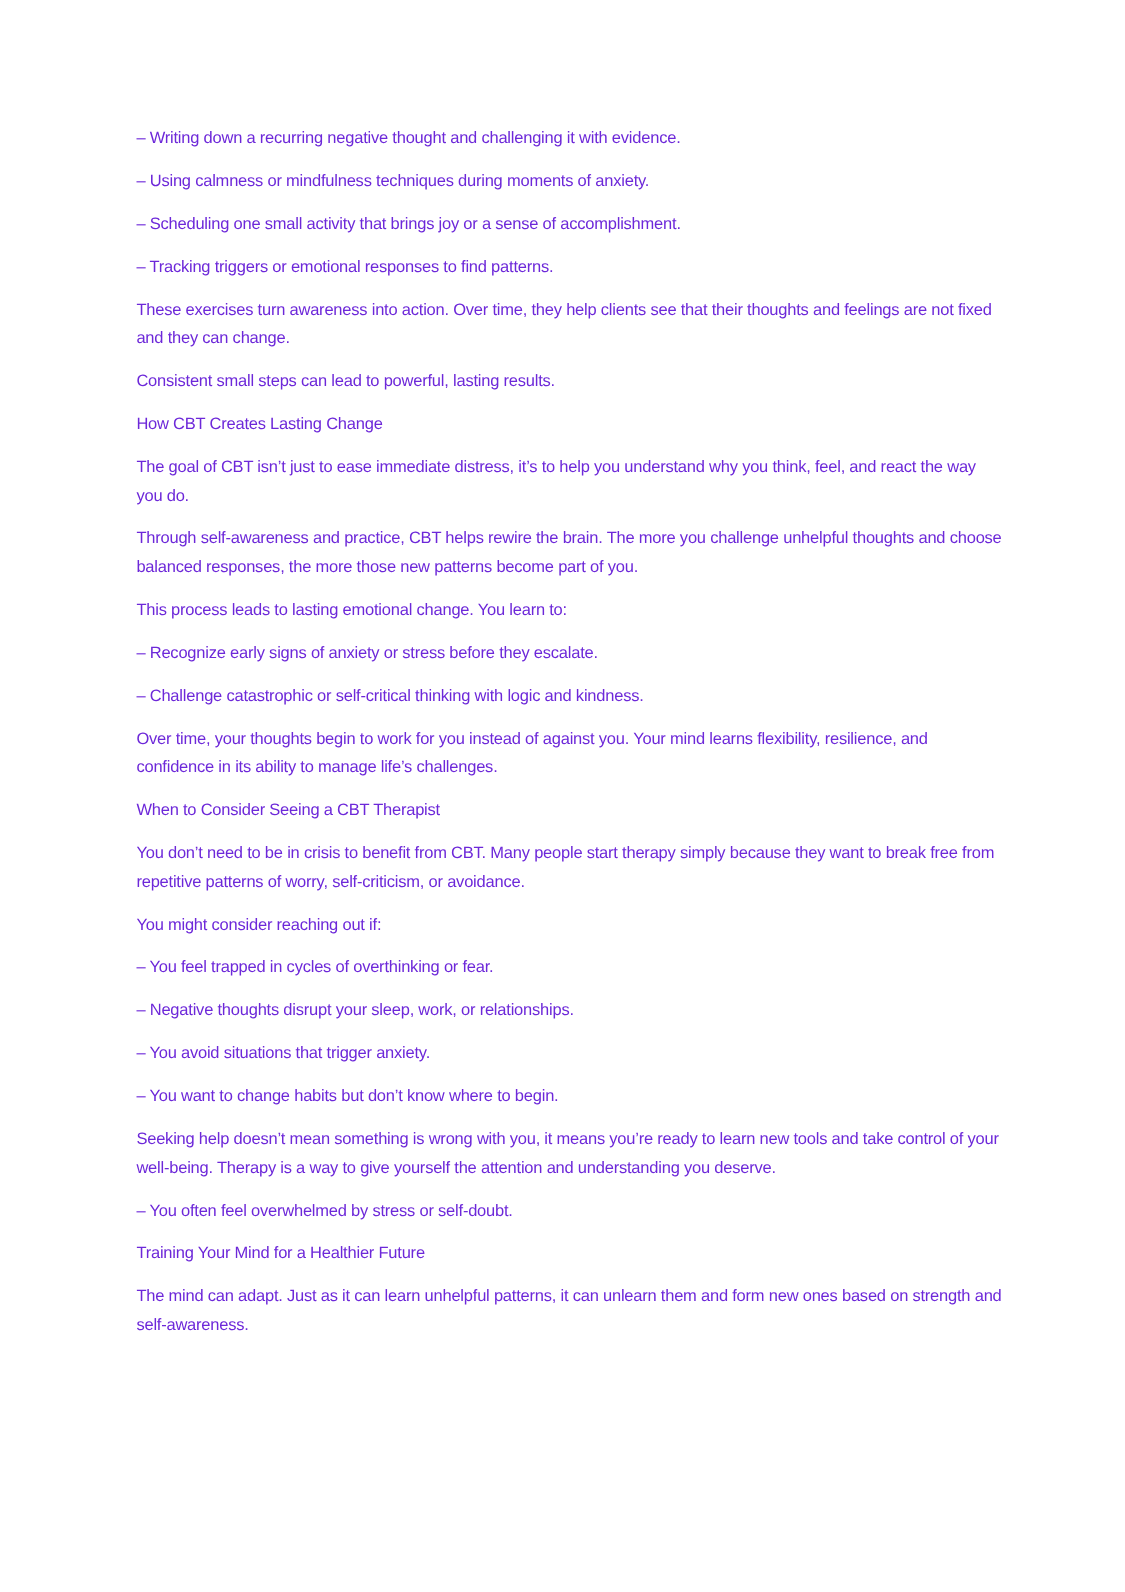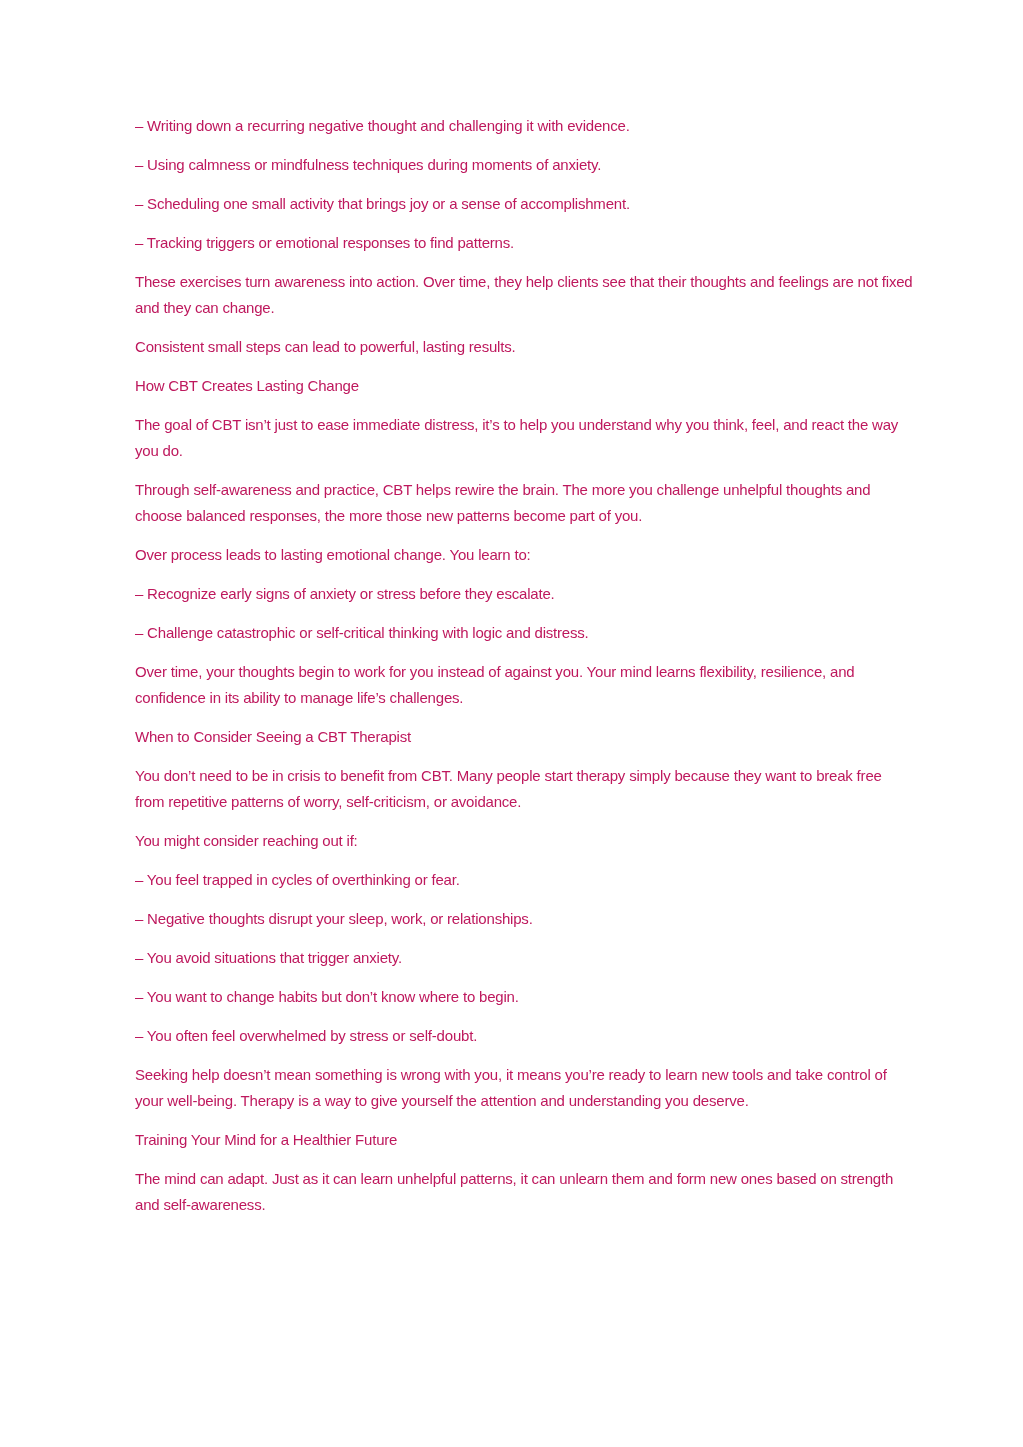--- a/index.html
+++ b/index.html
@@ -14,51 +14,51 @@
     overflow: hidden;
   }
   .page {
     box-sizing: border-box;
     width: 1023px;
     height: 1447px;
     background: #ffffff;
     padding: 113px 110px 0 124px;
   }
   .para, .heading {
-    margin: 0 0 13px 11px;
+    margin: 0 0 13px 0;
     font-size: 15px;
     line-height: 26px;
     letter-spacing: -0.2px;
-    color: #be185d;
+    color: #6d28d9;
   }
   .heading {
     font-weight: 400;
   }
 </style>
 </head>
 <body>
 
 <div class="page">
   <p class="para">– Writing down a recurring negative thought and challenging it with evidence.</p>
   <p class="para">– Using calmness or mindfulness techniques during moments of anxiety.</p>
   <p class="para">– Scheduling one small activity that brings joy or a sense of accomplishment.</p>
   <p class="para">– Tracking triggers or emotional responses to find patterns.</p>
   <p class="para">These exercises turn awareness into action. Over time, they help clients see that their thoughts and feelings are not fixed and they can change.</p>
   <p class="para">Consistent small steps can lead to powerful, lasting results.</p>
   <p class="heading">How CBT Creates Lasting Change</p>
   <p class="para">The goal of CBT isn’t just to ease immediate distress, it’s to help you understand why you think, feel, and react the way you do.</p>
   <p class="para">Through self-awareness and practice, CBT helps rewire the brain. The more you challenge unhelpful thoughts and choose balanced responses, the more those new patterns become part of you.</p>
-  <p class="para">Over process leads to lasting emotional change. You learn to:</p>
+  <p class="para">This process leads to lasting emotional change. You learn to:</p>
   <p class="para">– Recognize early signs of anxiety or stress before they escalate.</p>
-  <p class="para">– Challenge catastrophic or self-critical thinking with logic and distress.</p>
+  <p class="para">– Challenge catastrophic or self-critical thinking with logic and kindness.</p>
   <p class="para">Over time, your thoughts begin to work for you instead of against you. Your mind learns flexibility, resilience, and confidence in its ability to manage life’s challenges.</p>
   <p class="heading">When to Consider Seeing a CBT Therapist</p>
   <p class="para">You don’t need to be in crisis to benefit from CBT. Many people start therapy simply because they want to break free from repetitive patterns of worry, self-criticism, or avoidance.</p>
   <p class="para">You might consider reaching out if:</p>
   <p class="para">– You feel trapped in cycles of overthinking or fear.</p>
   <p class="para">– Negative thoughts disrupt your sleep, work, or relationships.</p>
   <p class="para">– You avoid situations that trigger anxiety.</p>
   <p class="para">– You want to change habits but don’t know where to begin.</p>
+  <p class="para">Seeking help doesn’t mean something is wrong with you, it means you’re ready to learn new tools and take control of your well-being. Therapy is a way to give yourself the attention and understanding you deserve.</p>
   <p class="para">– You often feel overwhelmed by stress or self-doubt.</p>
-  <p class="para">Seeking help doesn’t mean something is wrong with you, it means you’re ready to learn new tools and take control of your well-being. Therapy is a way to give yourself the attention and understanding you deserve.</p>
   <p class="heading">Training Your Mind for a Healthier Future</p>
   <p class="para">The mind can adapt. Just as it can learn unhelpful patterns, it can unlearn them and form new ones based on strength and self-awareness.</p>
 </div>
 
 </body></html>

